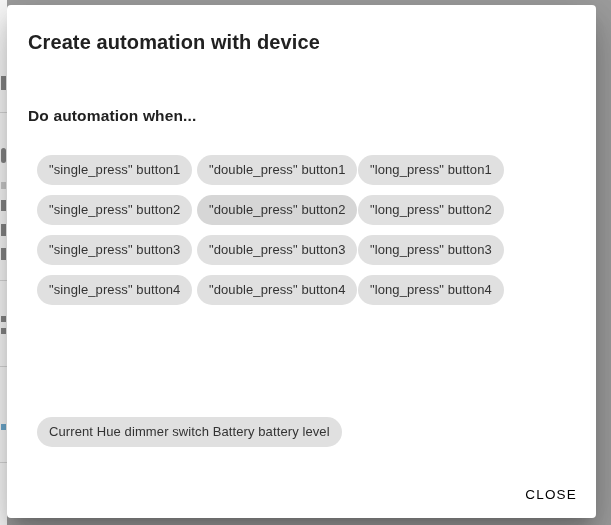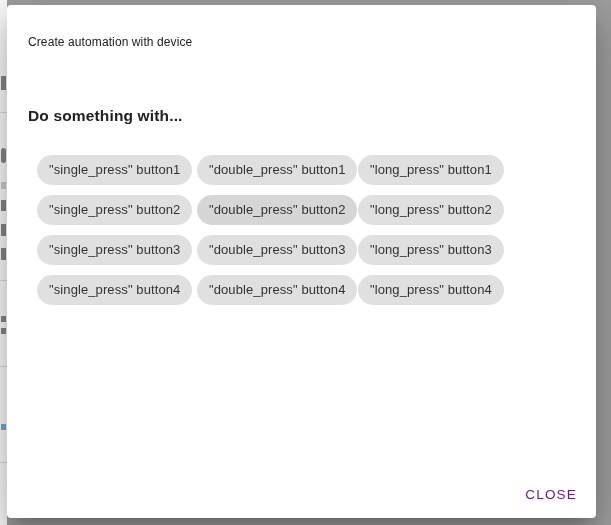--- a/index.html
+++ b/index.html
@@ -70,23 +70,23 @@
     right: 0;
     bottom: 48px;
     overflow: hidden;
   }
 
   
   #dialog-title {
     position: absolute;
     left: 21px;
     top: 24px;
-    font-size: 12px;
+    font-size: 20px;
     line-height: 26px;
-    font-weight: 400;
+    font-weight: 700;
     color: #212121;
     letter-spacing: .1px;
     white-space: nowrap;
   }
 
   
   .section-heading {
     position: absolute;
     left: 21px;
     font-size: 15.5px;
@@ -156,21 +156,21 @@
     display: flex;
     align-items: center;
     justify-content: flex-end;
     padding-right: 11px;
     box-sizing: border-box;
   }
   #close-button {
     background: transparent;
     border: none;
     cursor: pointer;
-    color: #701a75;
+    color: #000000;
     font-size: 13.5px;
     font-weight: 500;
     letter-spacing: 1.2px;
     padding: 8px 8px;
     font-family: "Liberation Sans", sans-serif;
     text-transform: none;
   }
 </style>
 </head>
 <body>
@@ -191,21 +191,21 @@
     <div class="sliver-line blue" style="top:424px;height:6px;"></div>
     <div class="sliver-rule" style="top:462px;"></div>
   </div>
 
   <div id="dialog">
 
     <div id="dialog-body">
 
       <div id="dialog-title">Create automation with device</div>
 
-      <div class="section-heading" id="heading-triggers">Do something with...</div>
+      <div class="section-heading" id="heading-triggers">Do automation when...</div>
 
       <div class="chip-group" id="trigger-chips">
           <div class="chip-cell col">
             <button class="chip">"single_press" button1</button>
           </div>
           <div class="chip-cell col2">
             <button class="chip">"double_press" button1</button>
           </div>
           <div class="chip-cell col">
             <button class="chip">"long_press" button1</button>
@@ -233,20 +233,25 @@
           </div>
           <div class="chip-cell col2">
             <button class="chip">"double_press" button4</button>
           </div>
           <div class="chip-cell col">
             <button class="chip">"long_press" button4</button>
           </div>
         </div>
 
 
+      <div class="chip-group" id="condition-chips">
+          <div class="chip-cell full">
+            <button class="chip">Current Hue dimmer switch Battery battery level</button>
+          </div>
+        </div>
 
     </div>
 
     <div id="dialog-actions">
       <button id="close-button">CLOSE</button>
     </div>
 
   </div>
 </div>
 

